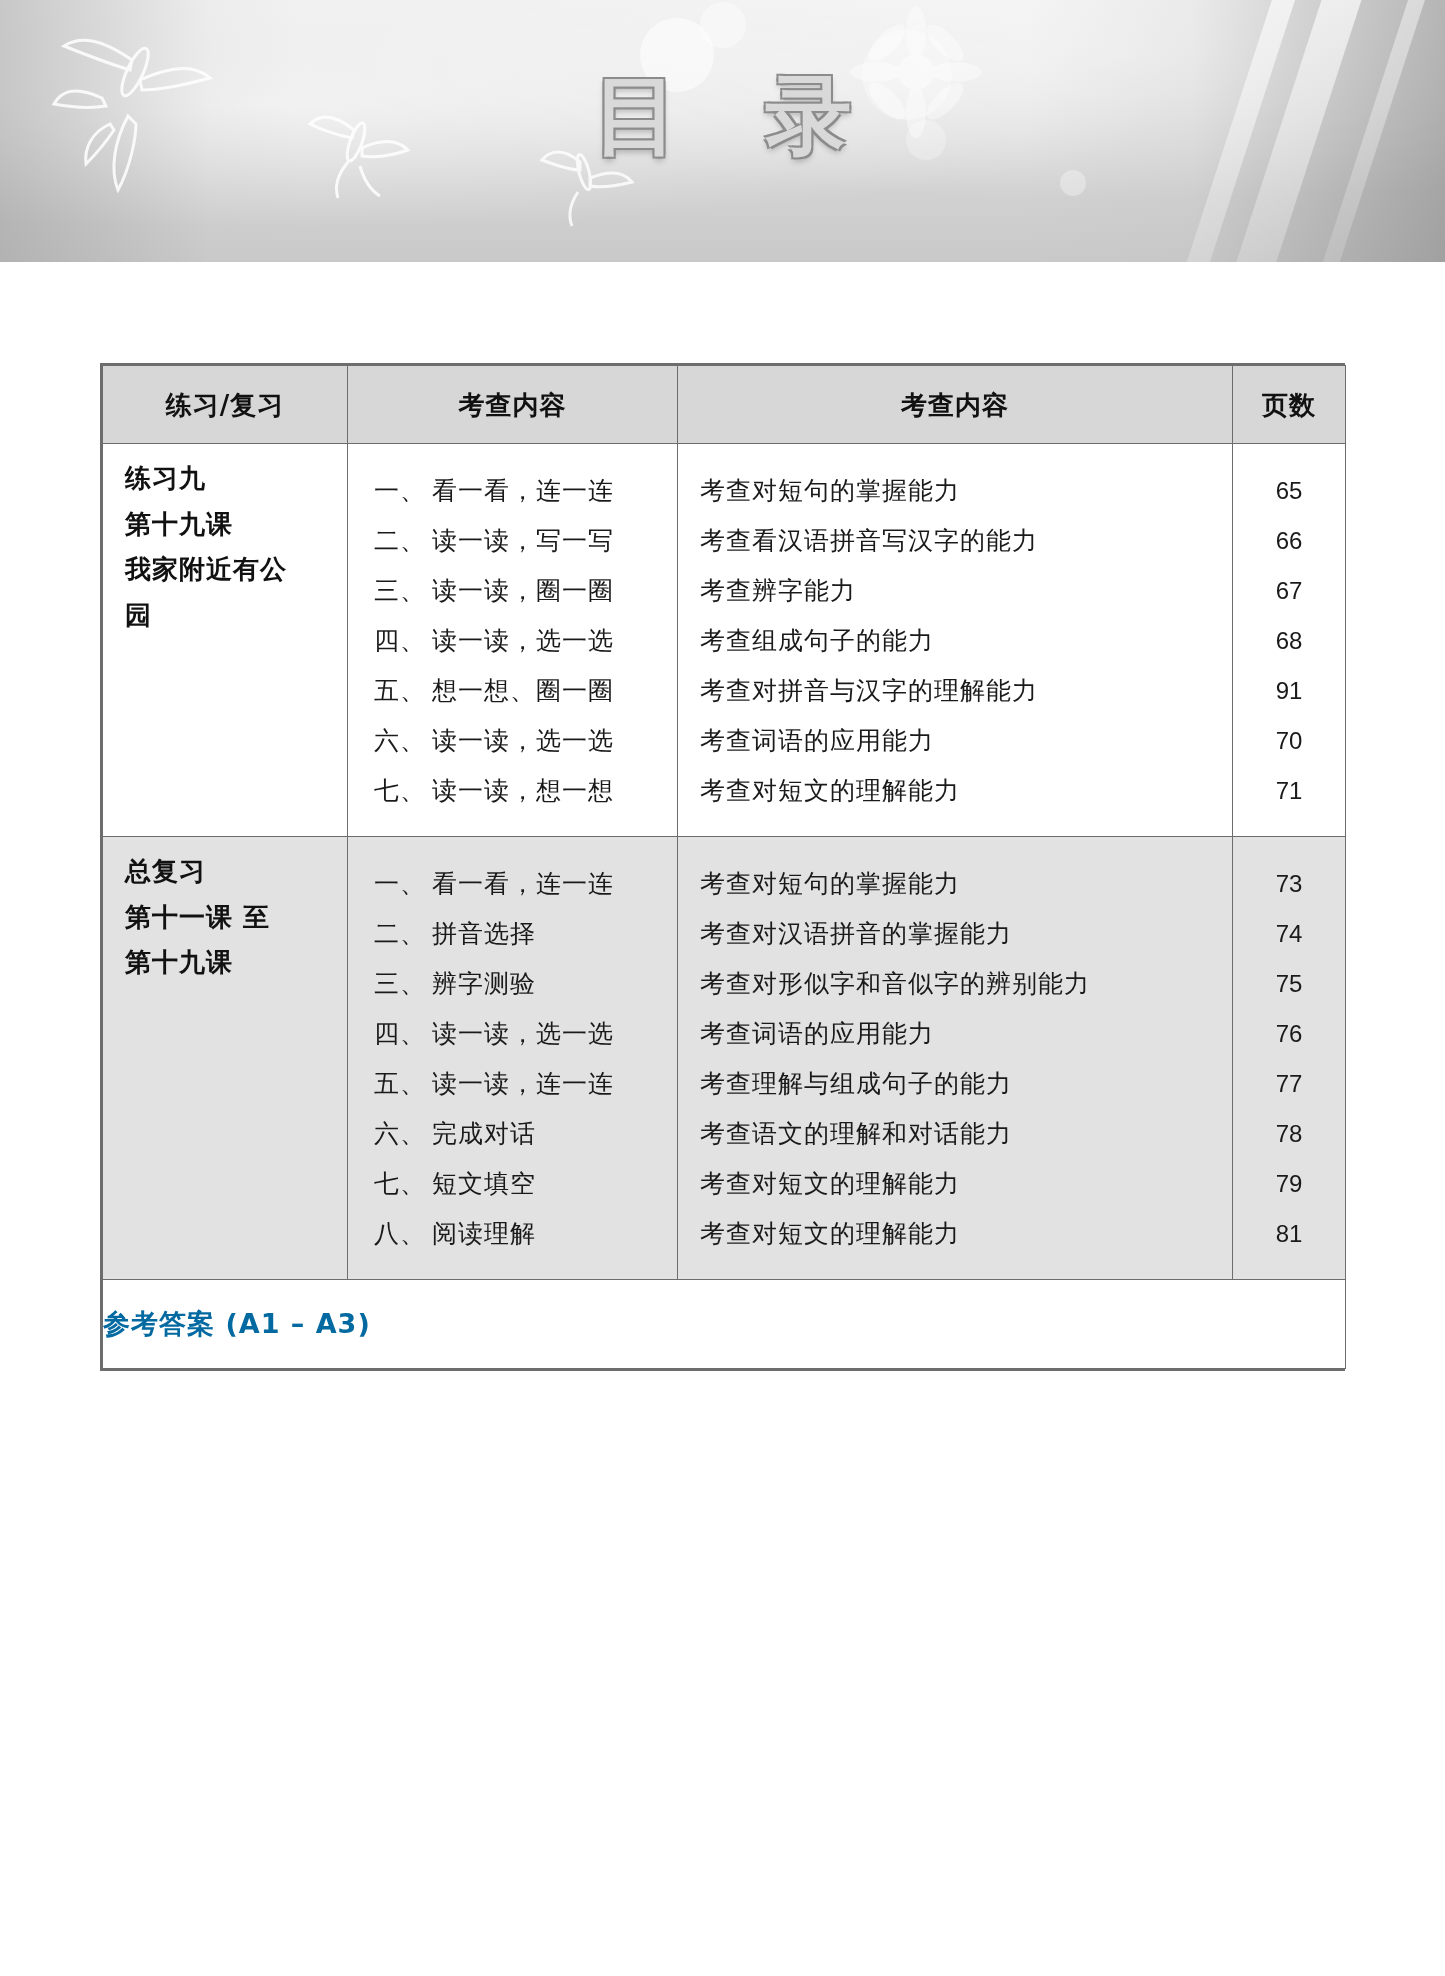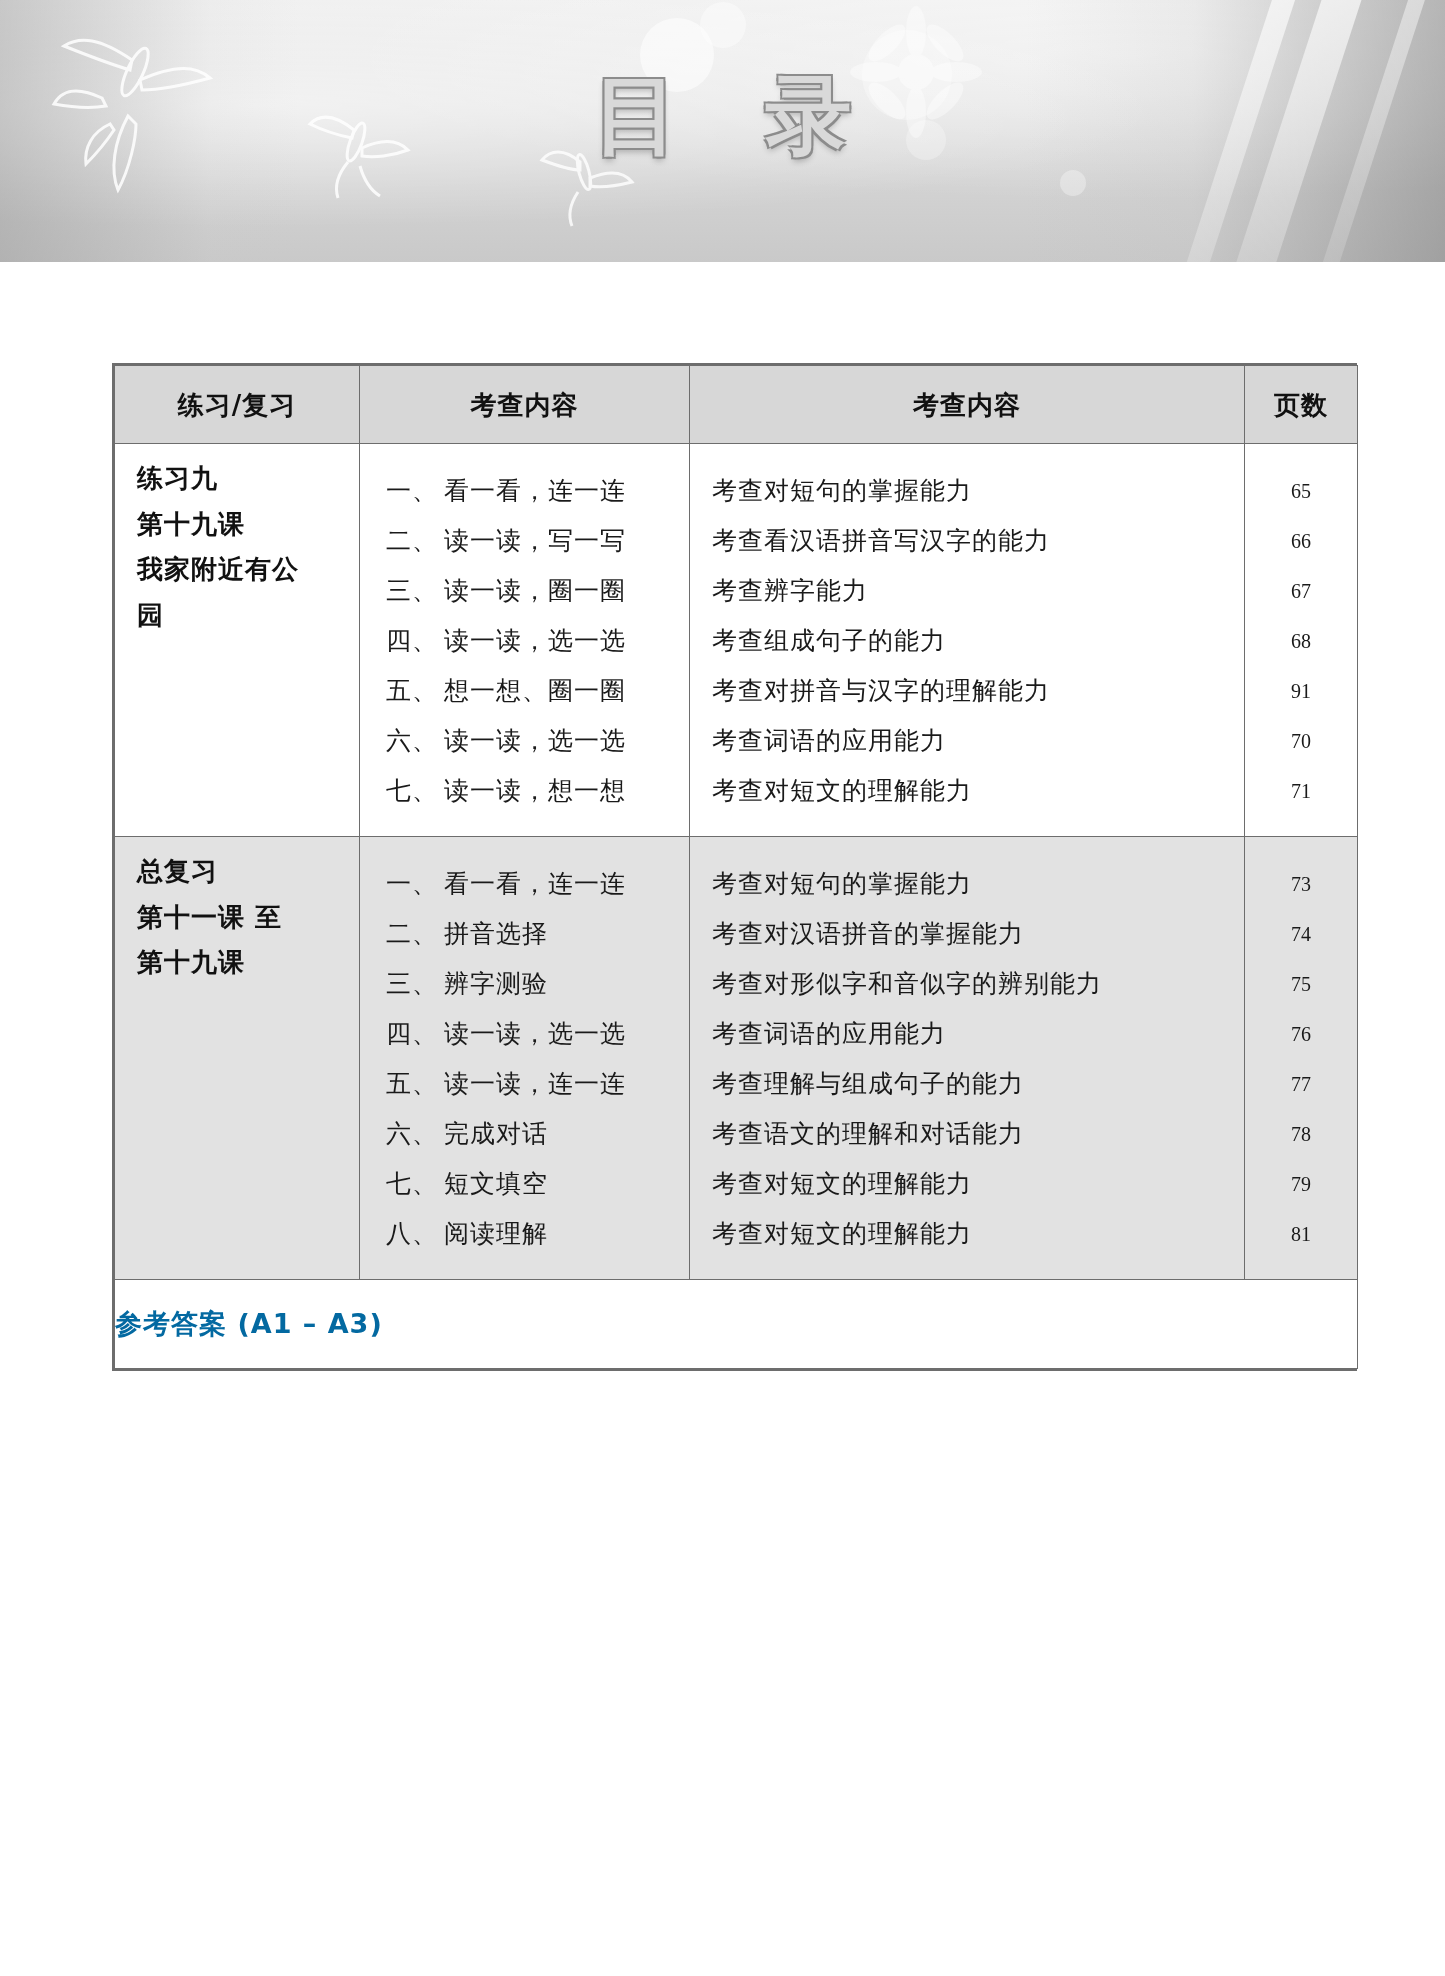--- a/index.html
+++ b/index.html
@@ -92,21 +92,21 @@
       2px -2px 0 #8c8c8c,
       -2px  2px 0 #8c8c8c,
       2px  2px 0 #8c8c8c,
       0 4px 6px rgba(0,0,0,0.25);
     padding-left: 28px;
   }
 
   
   .toc {
     position: absolute;
-    left: 112px;
+    left: 100px;
     top: 363px;
     width: 1245px;
     border: 2px solid #6d6d6d;
     background: #ffffff;
   }
   table.toc-table {
     width: 100%;
     border-collapse: collapse;
     table-layout: fixed;
   }
@@ -152,22 +152,22 @@
     font-family: "DejaVu Serif", "Liberation Serif", serif;
     font-size: 25px;
     color: #1a1a1a;
     height: 50px;
     line-height: 50px;
     white-space: nowrap;
     letter-spacing: 1px;
   }
   .row-line.pg {
     text-align: center;
-    font-family: Liberation Serif, serif;
-    font-size: 20px;
+    font-family: Liberation Sans, sans-serif;
+    font-size: 24px;
     letter-spacing: 0;
   }
   .idx { display: inline-block; min-width: 58px; }
 
   .answers-row td {
     background: #ffffff;
     padding: 26px 5px 26px 0;
     font-family: "DejaVu Sans", "Liberation Sans", sans-serif;
     font-size: 27px;
     font-weight: bold;

